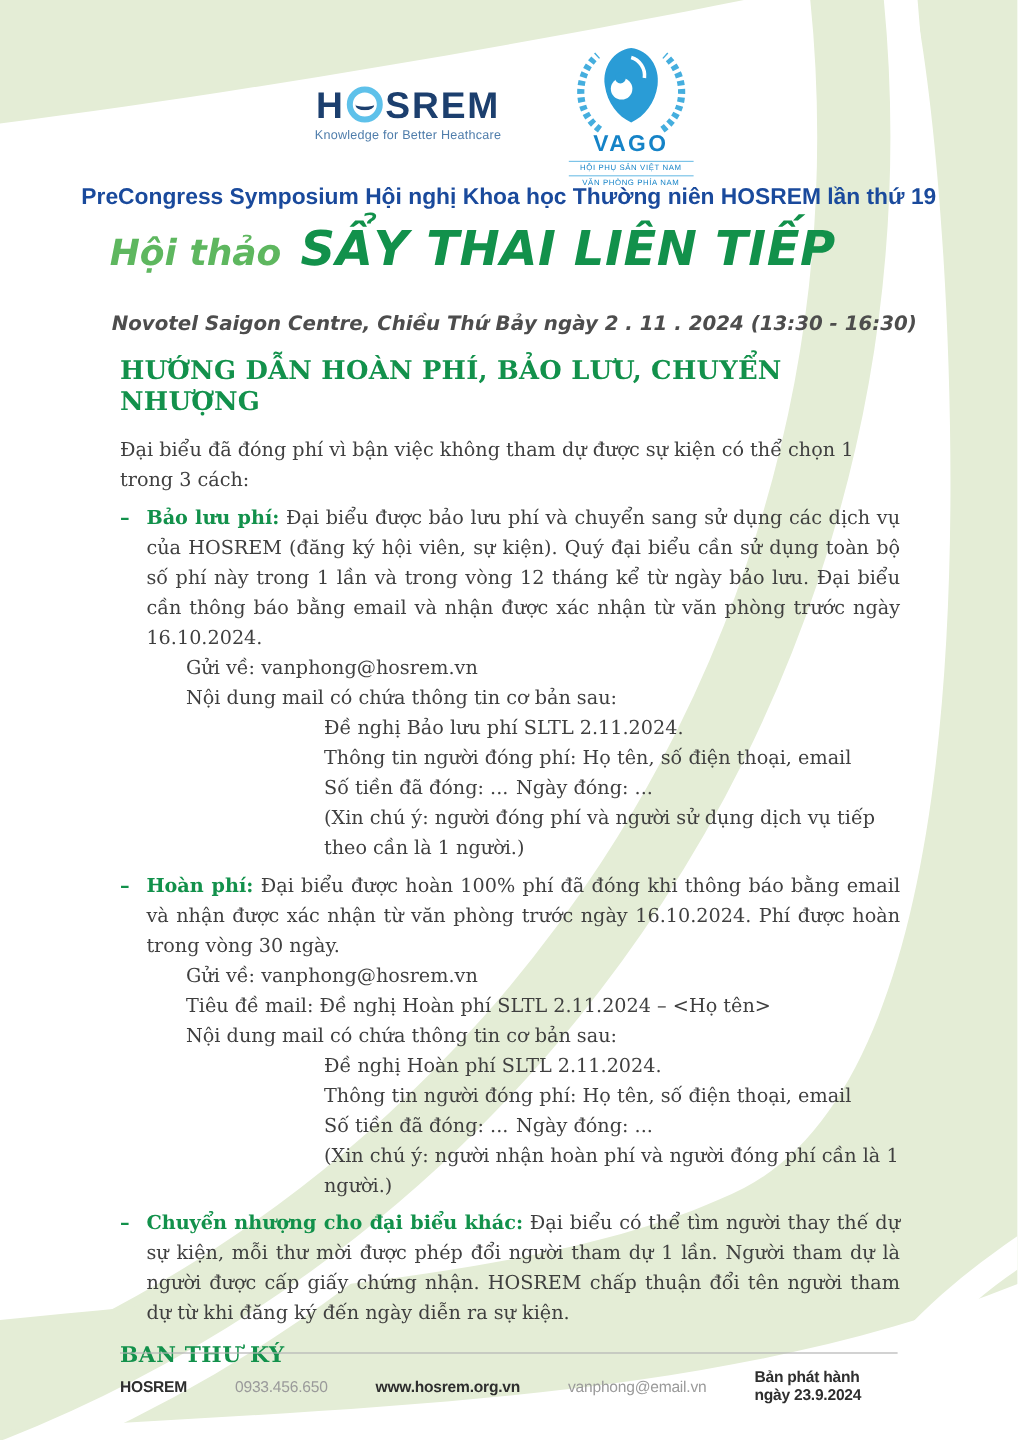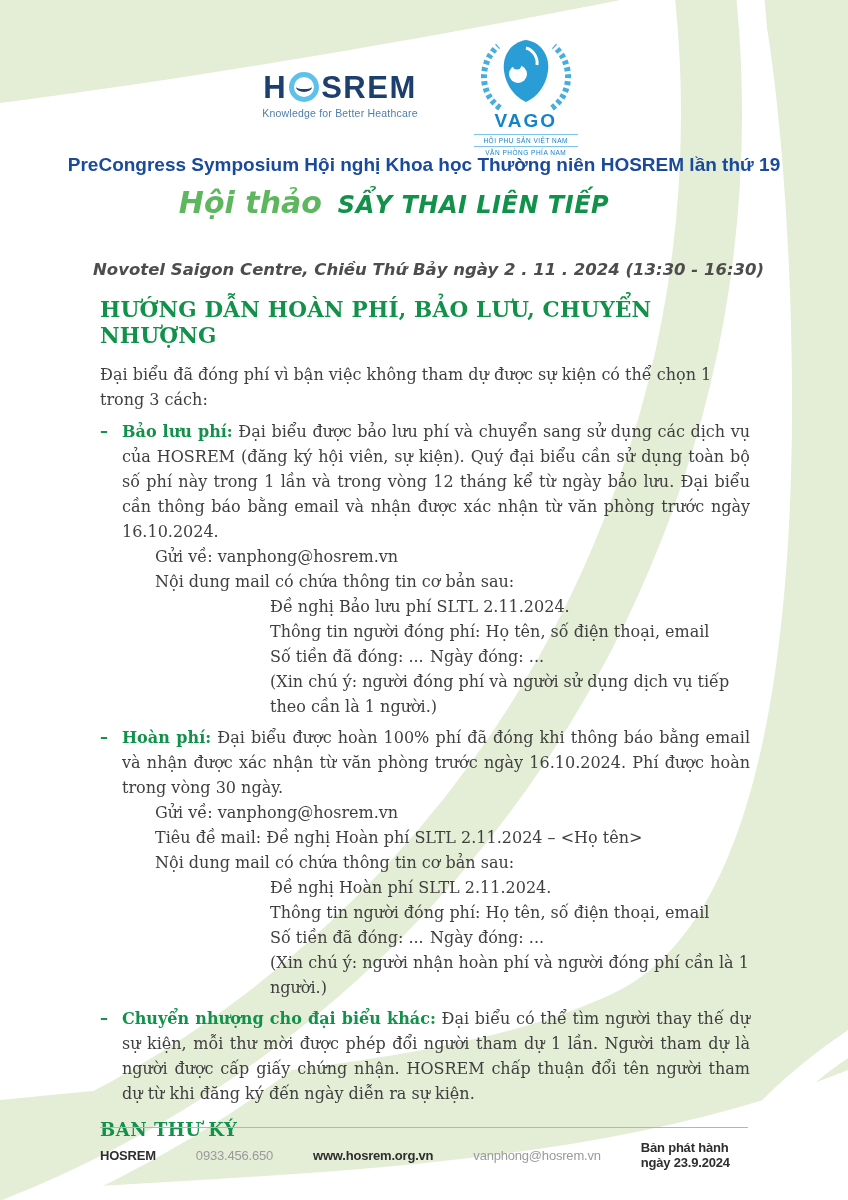--- a/index.html
+++ b/index.html
@@ -18,21 +18,21 @@
   .o-ring::after{content:"";position:absolute;left:2px;right:2px;top:5px;height:7px;border-bottom:3px solid #1c3f6e;border-radius:50%;}
   .hosrem-tag{font-family:"Liberation Sans",sans-serif;font-size:10.5px;color:#4f7dab;margin-top:4px;letter-spacing:.2px;}
   .vago{display:flex;flex-direction:column;align-items:center;width:120px;}
   .vago-name{font-family:"Liberation Sans",sans-serif;font-weight:bold;font-size:19px;color:#1583c7;letter-spacing:2px;margin-top:-2px;}
   .vago-sub{font-family:"Liberation Sans",sans-serif;font-size:6.5px;color:#1583c7;letter-spacing:.5px;border-top:1px solid #7cc4e8;padding-top:2px;margin-top:2px;width:104px;text-align:center;}
 
   
   .symposium-line{top:154px;width:100%;text-align:center;font-family:"Liberation Sans",sans-serif;font-weight:bold;font-size:19px;color:#1a4a9c;}
   .title-row{top:185px;width:100%;display:flex;justify-content:center;align-items:baseline;gap:16px;transform:translateX(-30px);}
   .event-label{font-family:"DejaVu Sans",sans-serif;font-style:italic;font-weight:bold;font-size:30px;color:#5eb75f;}
-  .event-title{font-family:"DejaVu Sans",sans-serif;font-style:italic;font-weight:bold;font-size:24px;color:#12914b;letter-spacing:.5px;}
+  .event-title{font-family:"DejaVu Sans",sans-serif;font-style:italic;font-weight:bold;font-size:40px;color:#12914b;letter-spacing:.5px;}
   .venue{top:260px;left:0;right:84px;text-align:right;font-family:"DejaVu Sans",sans-serif;font-style:italic;font-weight:bold;font-size:16.5px;color:#4d4d4d;}
 
   
   .content{top:297px;left:100px;width:650px;font-size:16px;line-height:25px;}
   .content h2{font-family:"DejaVu Serif",serif;font-size:21.5px;color:#12914b;font-weight:bold;margin:0 0 13px;letter-spacing:.2px;line-height:1.2;}
   .intro{margin:0 0 7px;}
   .bullet{position:relative;padding-left:22px;margin:0 0 6px;}
   .dash{position:absolute;left:0;top:0;color:#12914b;font-weight:bold;}
   .bpara{margin:0;text-align:justify;}
   .blabel{color:#12914b;font-weight:bold;}
@@ -127,16 +127,16 @@
   <h3>BAN THƯ KÝ</h3>
 
 </div>
 
 <div class="layer footer">
   <div class="f-rule"></div>
   <div class="f-row">
     <span class="f-bold">HOSREM</span>
     <span class="f-gray">0933.456.650</span>
     <span class="f-bold">www.hosrem.org.vn</span>
-    <span class="f-gray">vanphong@hosrem.vn</span>
+    <span class="f-gray">vanphong@email.vn</span>
     <span class="f-bold">Bản phát hành ngày 23.9.2024</span>
   </div>
 </div>
 
 </body></html>

